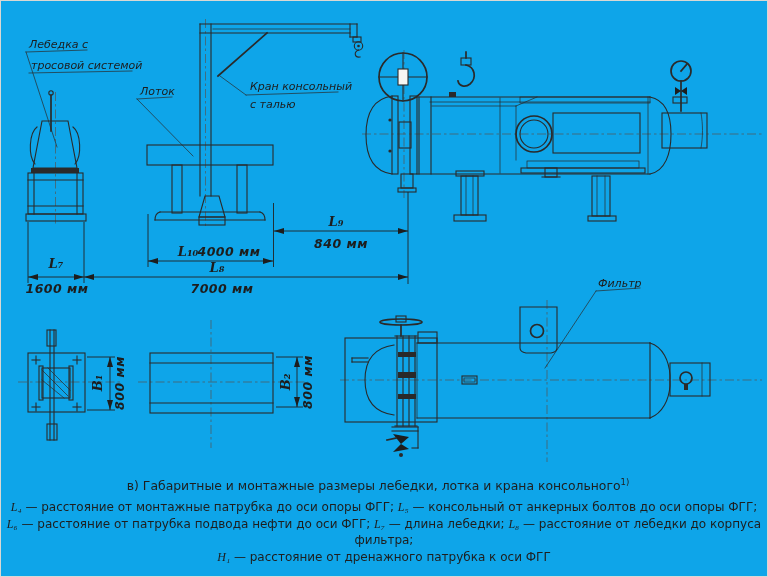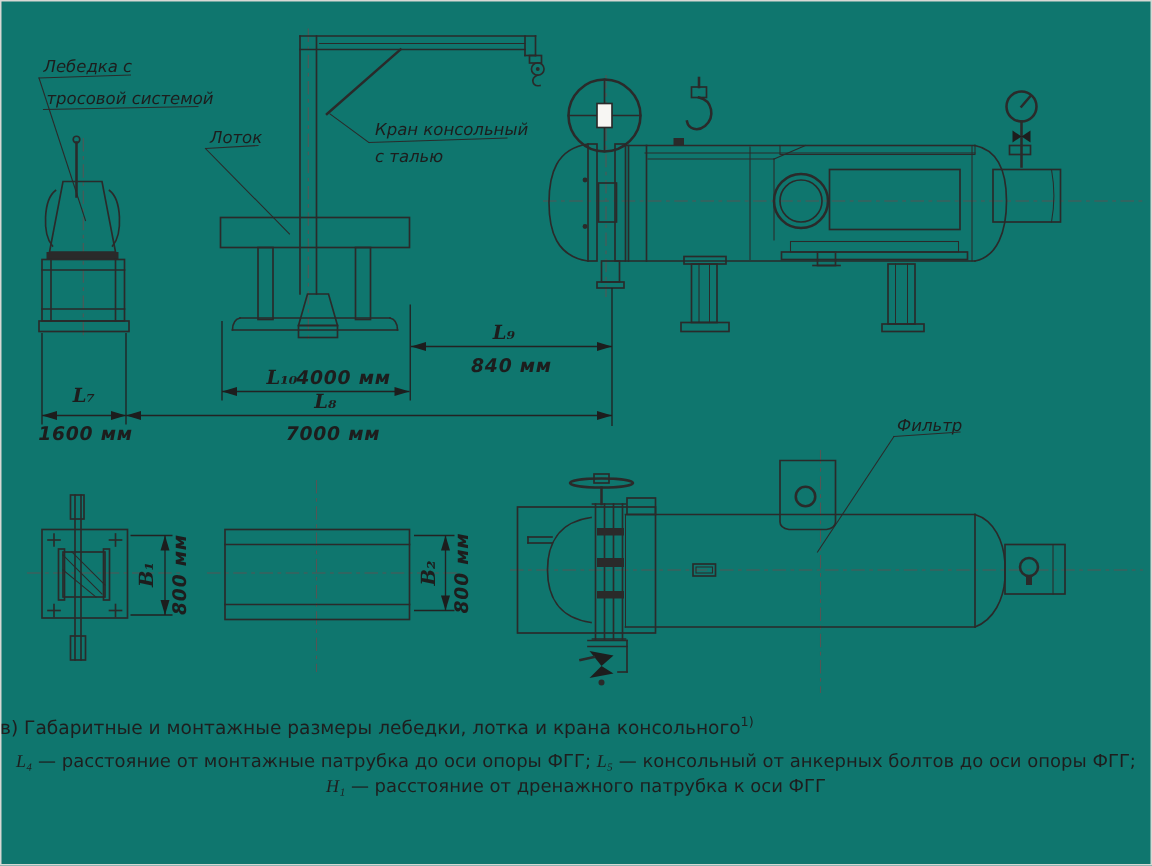--- a/index.html
+++ b/index.html
@@ -1,36 +1,36 @@
 <!DOCTYPE html>
 <html><head>
 <meta charset="utf-8">
 <style>
   html,body{margin:0;padding:0;}
   body{background:#e9e9e7;font-family:"DejaVu Sans",sans-serif;}
-  #page{position:relative;width:768px;height:577px;background:#0f766e;overflow:hidden;
+  #page{position:relative;width:768px;height:577px;background:#0ea5e9;overflow:hidden;
         box-shadow:0 0 0 1px #d8d8d4 inset;}
   svg{position:absolute;left:0;top:0;}
   
   .s   {stroke:#2a2a2a;fill:none;stroke-width:1.1;stroke-linecap:square;}
   .sw2 {stroke-width:1.7;}
   .thin{stroke-width:0.7;}
   .f   {fill:#2a2a2a;stroke:none;}
   .wfill{fill:#f7f6f3;}
   .cl  {stroke:#555;fill:none;stroke-width:0.7;stroke-dasharray:9 3 2.5 3;}
   .dim {stroke:#222;fill:none;stroke-width:0.9;}
   .ah  {fill:#1d1d1d;stroke:none;}
   
   text{fill:#1d1d1d;}
   .hand{font:italic 11px "DejaVu Sans",sans-serif;}
   .dsym{font:italic 600 13px "DejaVu Serif",serif;}
   .dval{font:italic 700 12.5px "DejaVu Sans",sans-serif;letter-spacing:.5px;}
   
-  .caption{position:absolute;left:0;top:477px;width:716px;text-align:left;
-           font-size:12.4px;color:#1e1e1e;}
+  .caption{position:absolute;left:0;top:477px;width:716px;text-align:center;
+           font-size:12.4px;color:#1e1e1e;padding-left:20px;}
   .caption sup{font-size:8.5px;}
   .legend{position:absolute;left:0;top:499px;width:768px;text-align:center;
           font-size:12px;line-height:16.5px;color:#1e1e1e;}
   .legend .var{font-style:italic;font-family:Liberation Serif, serif;}
 </style>
 </head>
 <body>
 
 <div id="page">
 
@@ -342,17 +342,20 @@
 
 <div class="caption">
   <span>в) Габаритные и монтажные размеры лебедки, лотка и крана консольного</span><sup>1)</sup>
 </div>
 
 <div class="legend">
   <div>
     <span class="var">L₄</span><span> — расстояние от монтажные патрубка до оси опоры ФГГ; </span><span class="var">L₅</span><span> — консольный от анкерных болтов до оси опоры ФГГ;</span>
   </div>
   <div>
+    <span class="var">L₆</span><span> — расстояние от патрубка подвода нефти до оси ФГГ; </span><span class="var">L₇</span><span> — длина лебедки; </span><span class="var">L₈</span><span> — расстояние от лебедки до корпуса фильтра;</span>
+  </div>
+  <div>
     <span class="var">H₁</span><span> — расстояние от дренажного патрубка к оси ФГГ</span>
   </div>
 </div>
 
 </div>
 
 </body></html>

